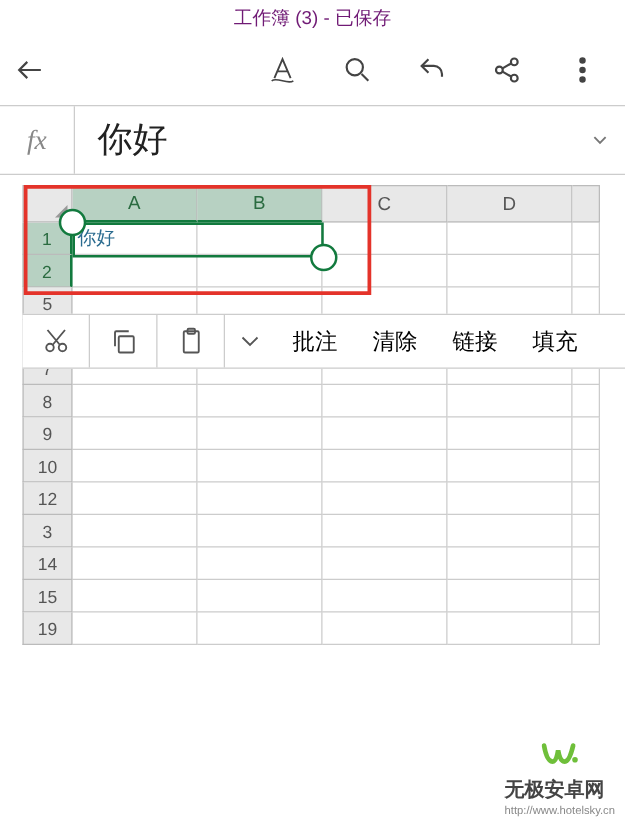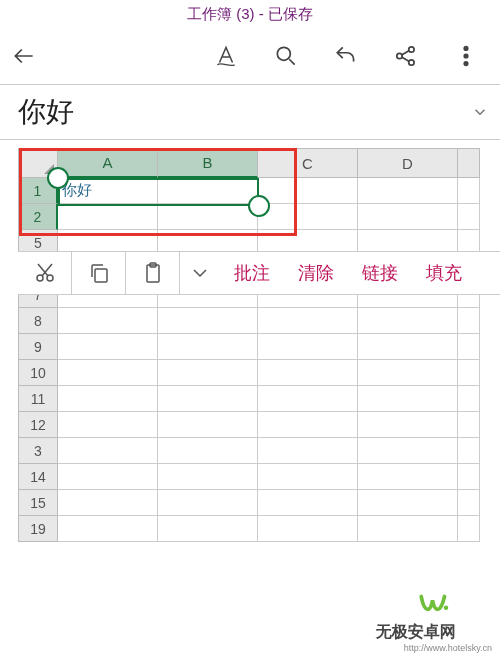--- a/index.html
+++ b/index.html
@@ -37,21 +37,21 @@
 
   .selection-overlay { position: absolute; left: 58px; top: 38px; width: 201px; height: 28px; border: 2px solid #127a3e; z-index: 15; pointer-events:none; }
   .handle { position:absolute; width:22px; height:22px; border:2px solid #127a3e; background:#fff; border-radius:50%; z-index:16; pointer-events:none;}
   .handle.tl { left: 47px; top: 27px; }
   .handle.br { left: 248px; top: 55px; }
 
   .context-bar { position: absolute; left: 0; right: 0; top: 103px; height: 44px; background: #fff; border-top:1px solid #ccc; border-bottom:1px solid #ccc; display:flex; align-items:center; z-index: 25;}
   .ctx-icon { width: 54px; height: 100%; display:flex; align-items:center; justify-content:center; border-right:1px solid #ccc; }
   .ctx-icon svg { width:24px; height:24px; stroke:#555; fill:none; stroke-width:1.5;}
   .ctx-icon.chev { border-right: none; width: 40px; }
-  .ctx-text { flex:0 0 64px; display:flex; align-items:center; justify-content:center; font-size:18px; color:#be185d; }
+  .ctx-text { flex:0 0 64px; display:flex; align-items:center; justify-content:center; font-size:18px; color:#000000; }
 
   .watermark { position: absolute; right: 8px; bottom: 8px; display: flex; align-items: center; gap: 6px; font-size: 16px; color: #444; z-index: 40; flex-direction: column; }
   .wm-logo { width: 30px; height: 24px; }
 </style>
 </head>
 <body>
 
 <div class="titlebar">
   <span>工作簿 (3) - 已保存</span>
 </div>
@@ -95,20 +95,21 @@
       <svg viewBox="0 0 24 24">
           <circle cx="12" cy="5" r="1.6" fill="#444"></circle>
           <circle cx="12" cy="12" r="1.6" fill="#444"></circle>
           <circle cx="12" cy="19" r="1.6" fill="#444"></circle>
         </svg>
     </div>
   </div>
 </div>
 
 <div class="formula-bar">
+  <div class="fx">fx</div>
   <div class="value">你好</div>
   <div class="chev">
     <svg width="18" height="18" viewBox="0 0 24 24" stroke="#777" fill="none" stroke-width="2">
         <path d="M6 9l6 6 6-6"></path>
       </svg>
   </div>
 </div>
 
 <div class="sheet-area">
   <div class="red-box"></div>
@@ -213,28 +214,20 @@
         </div>
         <div class="row">
           <div class="row-h">10</div>
           <div class="cell"></div>
           <div class="cell"></div>
           <div class="cell"></div>
           <div class="cell"></div>
           <div class="cell narrow"></div>
         </div>
         <div class="row">
-          <div class="row-h">11</div>
-          <div class="cell"></div>
-          <div class="cell"></div>
-          <div class="cell"></div>
-          <div class="cell"></div>
-          <div class="cell narrow"></div>
-        </div>
-        <div class="row">
           <div class="row-h">12</div>
           <div class="cell"></div>
           <div class="cell"></div>
           <div class="cell"></div>
           <div class="cell"></div>
           <div class="cell narrow"></div>
         </div>
         <div class="row">
           <div class="row-h">3</div>
           <div class="cell"></div>
@@ -275,15 +268,15 @@
   <div class="handle br"></div>
 </div>
 
 <div class="watermark">
   <svg class="wm-logo" viewBox="0 0 40 30">
     <path d="M3 5 Q6 22 12 22 Q16 22 18 10 Q20 22 25 22 Q30 22 34 5" stroke="#6fbf3a" stroke-width="5" fill="none" stroke-linecap="round"></path>
     <circle cx="36" cy="20" r="3" fill="#6fbf3a"></circle>
   </svg>
   <div>
     <div style="font-weight:bold;">无极安卓网</div>
-    <div style="font-size:9px;color:#888;margin-left:28px;">http://www.hotelsky.cn</div>
+    <div style="font-size:9px;color:#888;">http://www.hotelsky.cn</div>
   </div>
 </div>
 
 </body></html>

